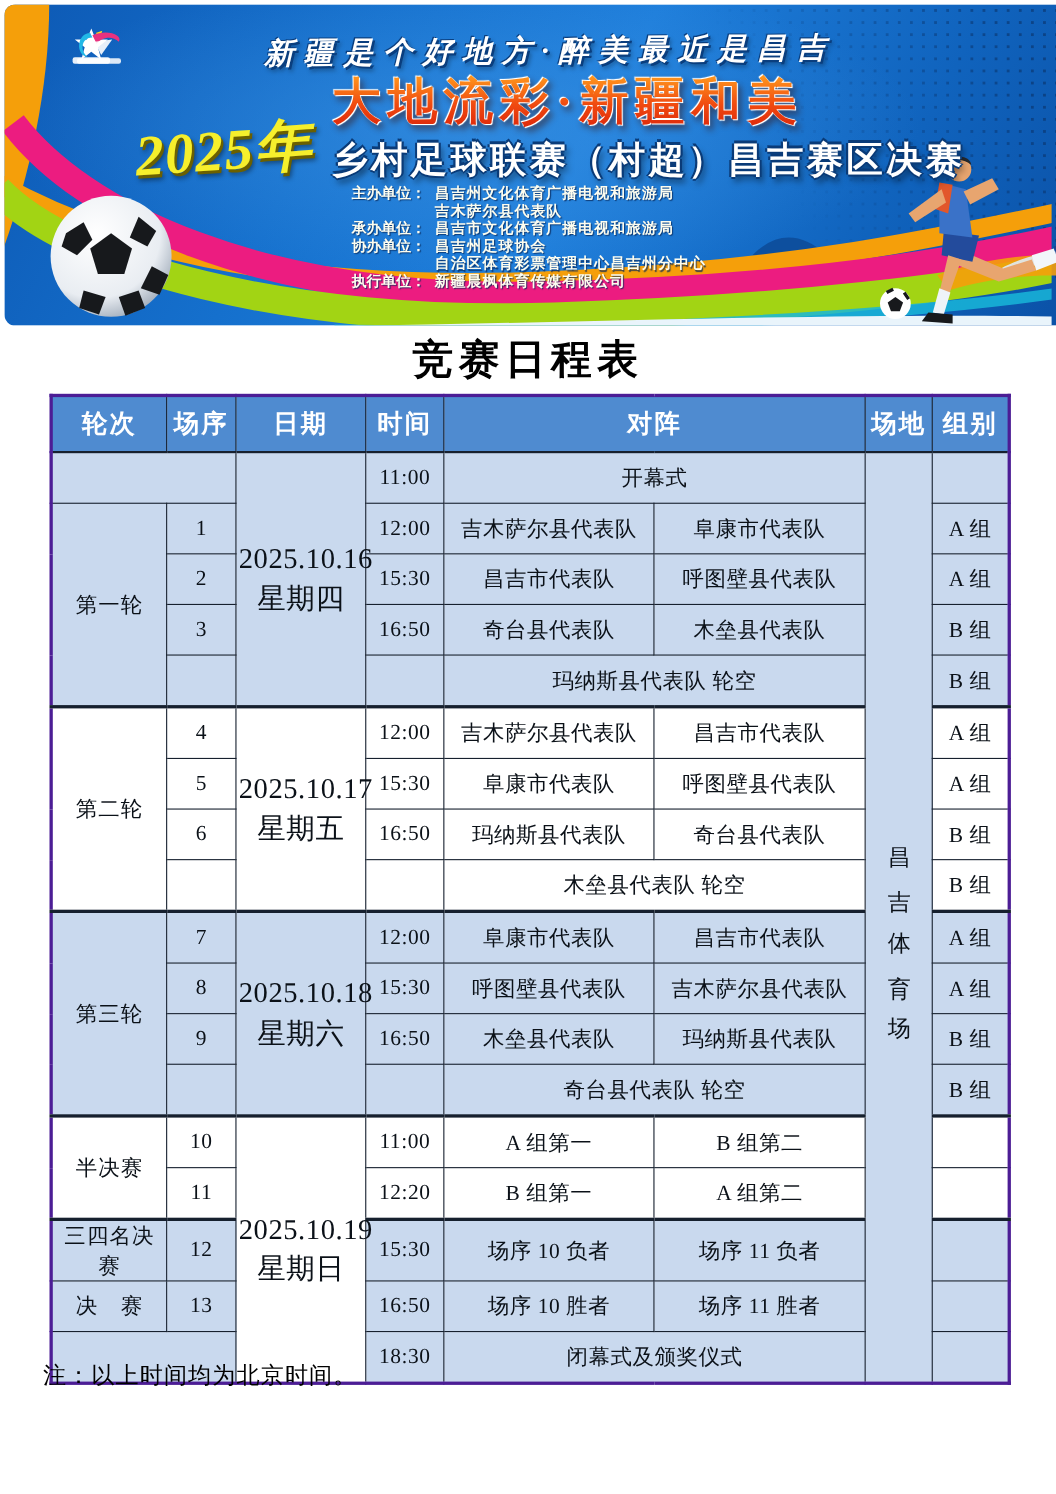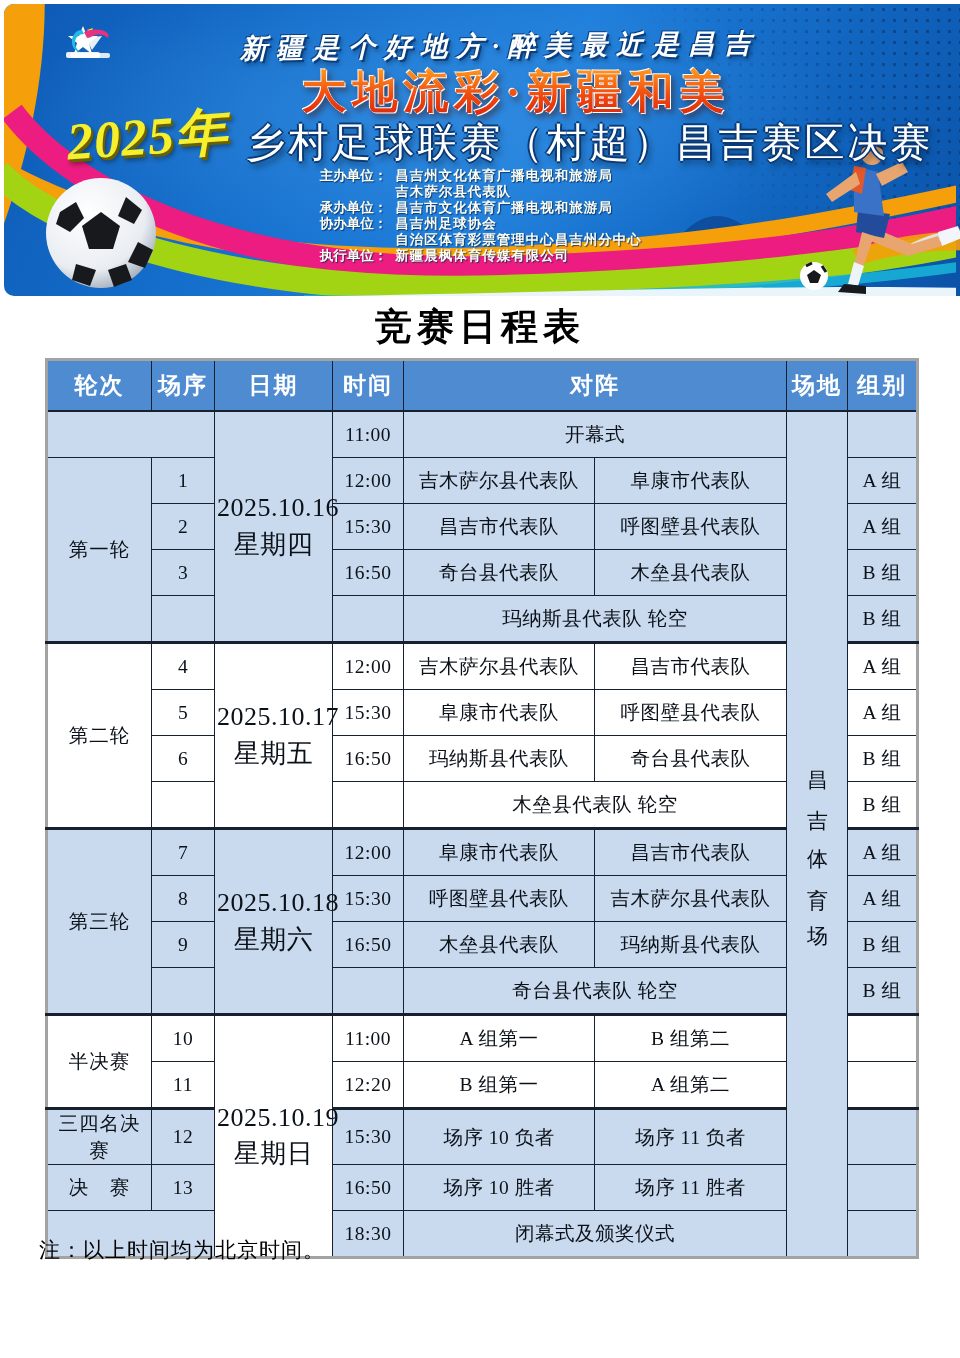--- a/index.html
+++ b/index.html
@@ -45,42 +45,42 @@
   }
   .title-row{position:absolute;top:100px;left:0;width:100%;text-align:center;white-space:nowrap;}
   .year{
     display:inline-block;font-size:52px;font-weight:bold;font-style:italic;
     color:#f6ef2c;letter-spacing:1px;transform:rotate(-4deg) translateY(-2px);
     text-shadow:2px 3px 0 #6b6000,3px 5px 5px rgba(0,0,0,.45);
     margin-right:18px;
   }
   .main-title{
     display:inline-block;font-family:"Liberation Sans","DejaVu Sans",sans-serif;
-    font-size:40px;font-weight:400;color:#ffffff;letter-spacing:3px;
+    font-size:33px;font-weight:700;color:#ffffff;letter-spacing:3px;
     text-shadow:2px 0 0 #0a3b78,-2px 0 0 #0a3b78,0 2px 0 #0a3b78,0 -2px 0 #0a3b78,3px 5px 6px rgba(0,0,0,.5);
   }
   .organizers{
     position:absolute;top:164px;left:50%;transform:translateX(-56%);
     display:grid;grid-template-columns:auto auto;column-gap:8px;row-gap:0;
     font-family:"Liberation Sans","DejaVu Sans",sans-serif;
     font-size:13.5px;font-weight:bold;color:#fdfdef;line-height:16px;
     text-shadow:1px 1px 1px rgba(8,40,90,.8);
   }
   .org-label{text-align:right;}
   .org-value{text-align:left;letter-spacing:1px;}
   
   .page-title{
     position:absolute;top:302px;left:0;width:100%;text-align:center;
     font-size:37px;font-weight:bold;letter-spacing:5px;color:#000000;
   }
   
   table.sched{
     position:absolute;left:45px;top:358px;width:871px;
     border-collapse:collapse;table-layout:fixed;
-    border:3px solid #a3a3a3;
+    border:3px solid #4c1d95;
   }
   .sched th{
     background:#4f8bd0;color:#ffffff;height:47px;
     font-family:"Liberation Sans","DejaVu Sans",sans-serif;
     font-size:23px;font-weight:bold;letter-spacing:2px;
     border:1.6px solid #16202e;border-bottom-width:2.5px;
   }
   .sched td{
     border:1.6px solid #16202e;height:45px;text-align:center;vertical-align:middle;
     font-size:19.5px;color:#0b1118;padding:0 2px;letter-spacing:.5px;

